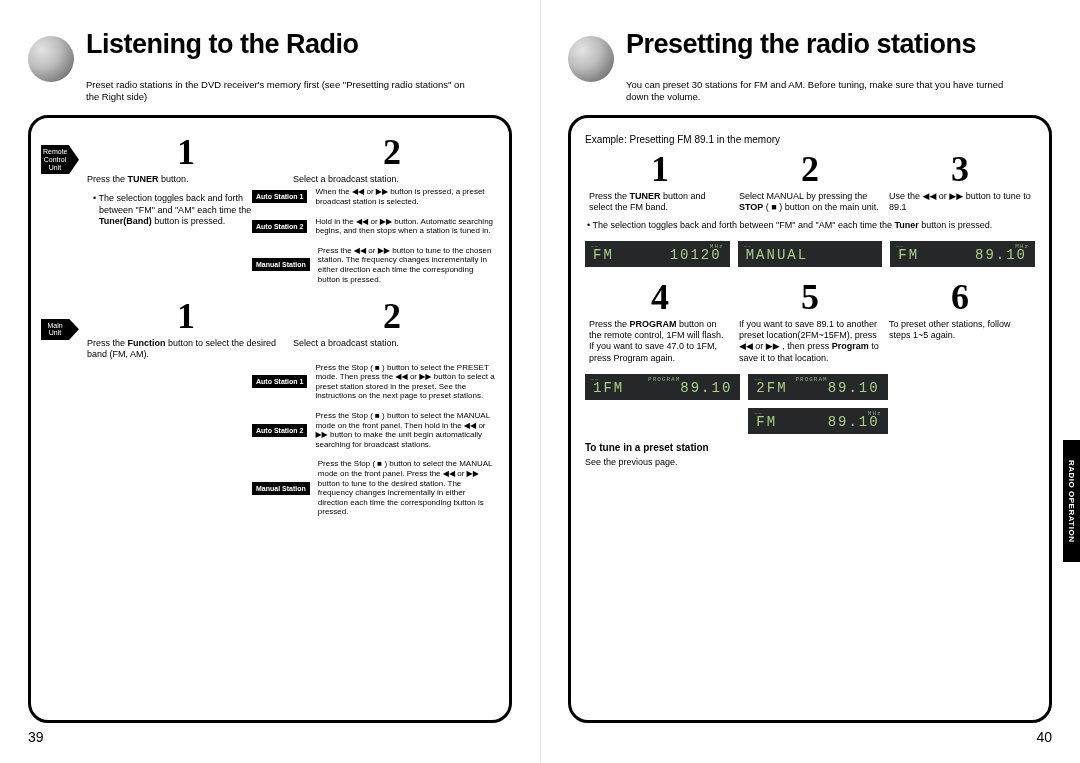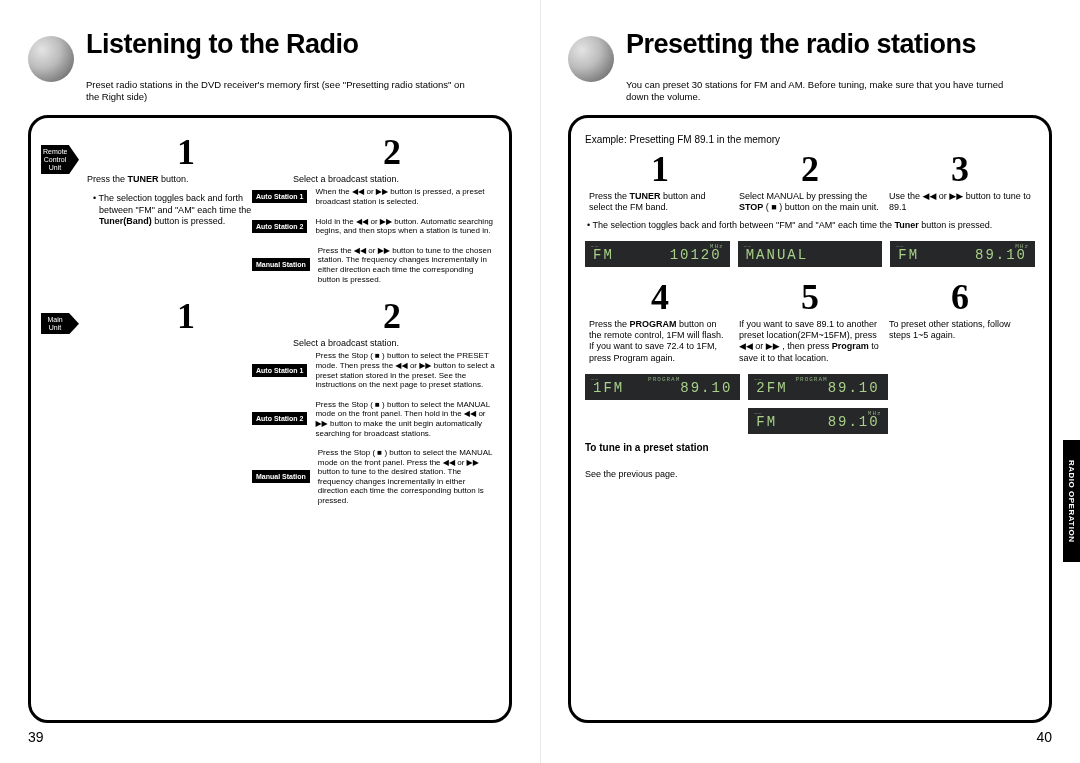--- a/index.html
+++ b/index.html
@@ -43,21 +43,21 @@
   
   .disp { background: #262729; color: #a8d088; font-family: "Courier New", monospace; font-size: 11px; letter-spacing: 1px; padding: 8px 8px 6px 8px; display: flex; justify-content: space-between; align-items: center; position: relative; height: 26px; }
   .disp .tiny { font-size: 6px; color: #8aa77a; position: absolute; top: 2px; }
   .disp .tiny.l { left: 6px; }
   .disp .tiny.r { right: 6px; }
   .disp .seg { font-family: "DS-Digital","Courier New",monospace; font-size: 14px; letter-spacing: 2px; }
   .disp-row { display: flex; gap: 8px; margin-top: 10px; }
   .disp-stack { display: flex; flex-direction: column; gap: 8px; margin-top: 10px; }
 
   .sub-hdr { font-size: 10px; font-weight: 700; margin-top: 8px; }
-  .sub-txt { font-size: 9px; margin-top: 16px; }
+  .sub-txt { font-size: 9px; margin-top: 4px; }
 
   .side-tab { position: absolute; right: 0; top: 440px; background: #000; color: #fff; font-size: 8px; font-weight: 700; letter-spacing: 0.5px; padding: 20px 4px; writing-mode: vertical-rl; text-orientation: mixed; }
   .page-num { font-size: 14px; margin-top: 6px; }
   .page-num.right { text-align: right; }
 
   .mini-right-col { width: 54%; }
   .mini-left-col { width: 46%; display: flex; flex-direction: column; }
 </style>
 </head>
 <body>
@@ -119,20 +119,23 @@
 
       <div class="section-break"></div>
 
       <div class="step-row">
         <div class="arrow-label">
           <div class="arrow-box">Main Unit</div>
         </div>
         <div class="steps-grid-2">
           <div class="step-col" style="align-items:flex-start">
             <div class="bignum" style="align-self:center">1</div>
+            <div class="step-text">
+              <span>Press the </span><b>Function</b><span> button to select the desired band (FM, AM).</span>
+            </div>
           </div>
           <div class="step-col">
             <div class="bignum">2</div>
             <div class="step-text">Select a broadcast station.</div>
           </div>
         </div>
       </div>
 
       <div style="display:flex">
         <div class="mini-left-col"></div>
@@ -204,21 +207,21 @@
             <span class="tiny l">⎯⎯</span>
             <span class="seg">FM</span>
             <span class="seg">89.10</span>
             <span class="tiny r">MHz</span>
           </div>
       </div>
 
       <div class="steps-grid-3" style="margin-top:12px">
         <div class="step-col">
           <div class="bignum">4</div>
-          <div class="step-text"><span>Press the </span><b>PROGRAM</b><span> button on the remote control, 1FM will flash. If you want to save 72.4 to 1FM, press Program again.</span></div>
+          <div class="step-text"><span>Press the </span><b>PROGRAM</b><span> button on the remote control, 1FM will flash. If you want to save 47.0 to 1FM, press Program again.</span></div>
         </div>
         <div class="step-col">
           <div class="bignum">5</div>
           <div class="step-text"><span>If you want to save 89.1 to another preset location(2FM~15FM), press ◀◀ or ▶▶ , then press </span><b>Program</b><span> to save it to that location.</span></div>
         </div>
         <div class="step-col">
           <div class="bignum">6</div>
           <div class="step-text">To preset other stations, follow steps 1~5 again.</div>
         </div>
       </div>

